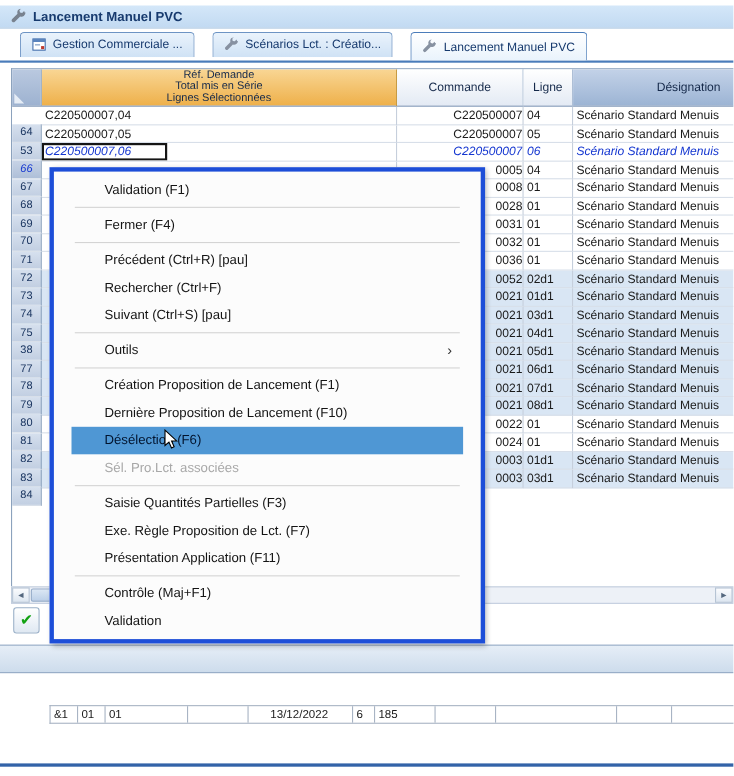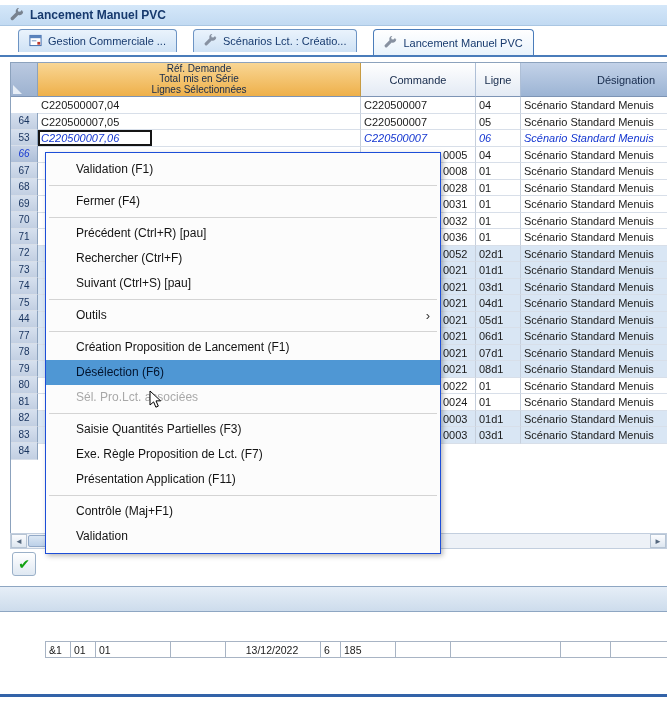--- a/index.html
+++ b/index.html
@@ -54,21 +54,21 @@
     border-right:1px solid #c6cfdc; border-bottom:1px solid #d8dfe9;
     font-size:11px; line-height:14px; padding:1px 0 0 3px;
   }
   .c.rn {
     width:27px; text-align:center; padding-left:0;
     background:linear-gradient(#d6e0ee,#c2cfe2); border-right-color:#8ca2bd;
     font-size:10px; color:#1a3560;margin-top:16px;
   }
   .row.selected .rn { background:linear-gradient(#c7d3e6,#aebfd8); }
   .c.ref { width:323px; position:relative; }
-  .c.cmd { width:115px; }
+  .c.cmd { width:115px;text-align:right; }
   .c.cmd.tail { padding-left:82px; }
   .c.lg  { width:45px; }
   .c.ds  { width:210px; border-right:none; }
   .fbox { position:absolute; left:0; top:0; bottom:0; width:110px; border:2px solid #151515; pointer-events:none; }
   
   .hscroll {
     position:absolute; left:10px; top:533px; width:657px; height:16px;
     background:#edf1f7; border:1px solid #c2cede; box-sizing:border-box; z-index:1;
   }
   .sbtn {
@@ -101,22 +101,22 @@
   }
   .fc {
     box-sizing:border-box; height:100%; flex:none; border-right:1px solid #a8b4c4;
     font-size:10.5px; line-height:14px; padding:1px 2px 0 3px; overflow:hidden; white-space:nowrap;
   }
   .fc.center { text-align:center; padding-left:0; }
   .bline { position:absolute; left:0; top:694px; width:667px; height:3px; background:#3363a8; }
   
   .menu {
     position:absolute; left:45px; top:152px; width:396px; box-sizing:border-box;
-    background:#fcfcfc; border:1px solid #1d4ed8; box-shadow:2px 2px 5px rgba(0,0,0,.28);
-    padding:4px 0; z-index:50;
+    background:#fcfcfc; border:4px solid #1d4ed8; box-shadow:2px 2px 5px rgba(0,0,0,.28);
+    padding:4px 16px; z-index:50;
   }
   .mi { height:25px; line-height:25px; padding-left:30px; font-size:12px; color:#141414; position:relative; white-space:nowrap; }
   .mi.hl { background:#4f97d4; color:#02142e; }
   .mi.dis { color:#a8a8a8; }
   .mi .sub { position:absolute; right:10px; top:0; font-size:13px; color:#333; }
   .msep { height:1px; background:#d4d4d4; margin:3px 3px; }
   
   .cursor { position:absolute; left:149px; top:390px; z-index:60; }
 </style>
 </head>
@@ -255,21 +255,21 @@
           <div class="c ds">Scénario Standard Menuis</div>
         </div>
         <div class="row shade">
           <div class="c rn">75</div>
           <div class="c ref"></div>
           <div class="c cmd tail">0021</div>
           <div class="c lg">03d1</div>
           <div class="c ds">Scénario Standard Menuis</div>
         </div>
         <div class="row shade">
-          <div class="c rn">44</div>
+          <div class="c rn">38</div>
           <div class="c ref"></div>
           <div class="c cmd tail">0021</div>
           <div class="c lg">04d1</div>
           <div class="c ds">Scénario Standard Menuis</div>
         </div>
         <div class="row shade">
           <div class="c rn">77</div>
           <div class="c ref"></div>
           <div class="c cmd tail">0021</div>
           <div class="c lg">05d1</div>
@@ -364,20 +364,21 @@
       <div class="msep"></div>
       <div class="mi">Fermer (F4)</div>
       <div class="msep"></div>
       <div class="mi">Précédent (Ctrl+R) [pau]</div>
       <div class="mi">Rechercher (Ctrl+F)</div>
       <div class="mi">Suivant (Ctrl+S) [pau]</div>
       <div class="msep"></div>
       <div class="mi">Outils<span class="sub">›</span></div>
       <div class="msep"></div>
       <div class="mi">Création Proposition de Lancement (F1)</div>
+      <div class="mi">Dernière Proposition de Lancement (F10)</div>
       <div class="mi hl">Désélection (F6)</div>
       <div class="mi dis">Sél. Pro.Lct. associées</div>
       <div class="msep"></div>
       <div class="mi">Saisie Quantités Partielles (F3)</div>
       <div class="mi">Exe. Règle Proposition de Lct. (F7)</div>
       <div class="mi">Présentation Application (F11)</div>
       <div class="msep"></div>
       <div class="mi">Contrôle (Maj+F1)</div>
       <div class="mi">Validation</div>
     </div>

